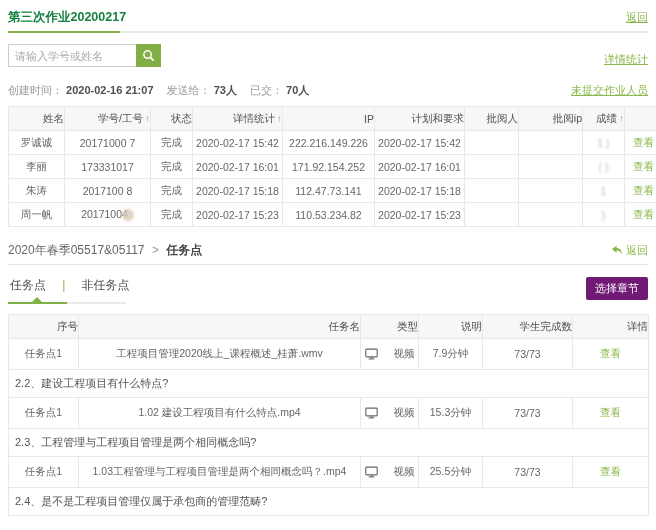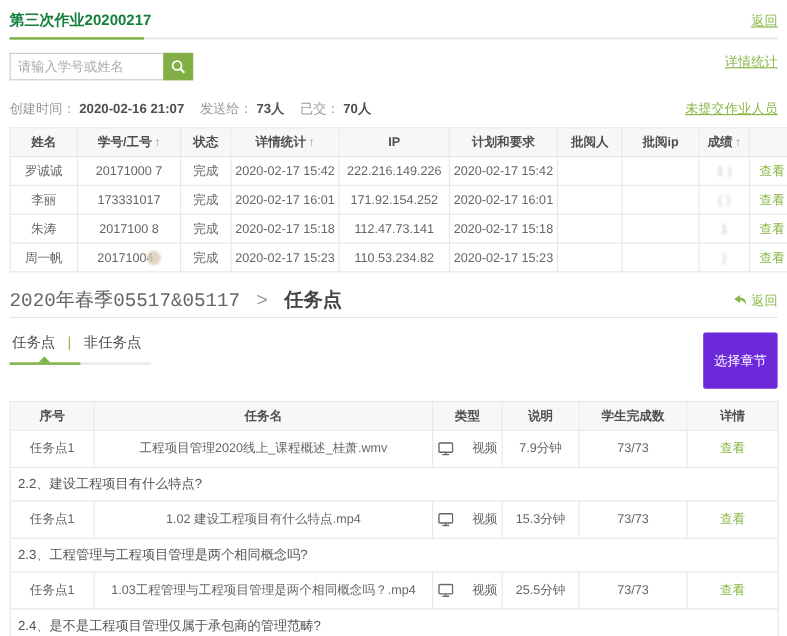--- a/index.html
+++ b/index.html
@@ -7,63 +7,63 @@
     font-family:"Liberation Sans","DejaVu Sans",sans-serif; color:#555; }
   body { padding:8px 8px 0 8px; }
 
   
   .title-row { display:flex; justify-content:space-between; align-items:center; height:18px; }
   .page-title { font-size:12.5px; font-weight:bold; color:#15803d; }
   .green-link { color:#8cb84b; font-size:11px; text-decoration:underline; cursor:pointer; }
   .title-underline { position:relative; height:2px; background:#e9e9e9; margin-top:5px; }
   .title-underline .green-seg { position:absolute; left:0; top:0; height:2px; width:112px; background:#7eb244; }
 
-  .search-row { display:flex; justify-content:space-between; align-items:flex-start; margin-top:11px; }
+  .search-row { display:flex; justify-content:space-between; align-items:flex-end; margin-top:11px; }
   .search-box { display:flex; }
   .search-input { width:128px; height:23px; border:1px solid #ccc; border-right:none;
     font-size:11px; padding:0 6px; color:#555; outline:none; }
   .search-input::placeholder { color:#a9a9a9; }
   .search-btn { width:25px; height:23px; background:#82ae46; border:none; cursor:pointer;
     display:flex; align-items:center; justify-content:center; }
 
   .info-row { display:flex; justify-content:space-between; align-items:center; margin-top:16px; font-size:11px; }
   .info-row .lbl { color:#9a9a9a;text-align:center; }
   .info-row .val { color:#4f4f4f; font-weight:bold; margin-right:10px; }
 
   table { border-collapse:collapse; width:100%; table-layout:fixed; margin-top:8px; }
   th,td { border:1px solid #e8e8e8; font-size:10.5px; text-align:center;
     overflow:hidden; white-space:nowrap; text-overflow:ellipsis; }
-  th { background:#f7f7f7; color:#4f4f4f; font-weight:bold; height:24px; }
+  th { background:#f7f7f7; color:#4f4f4f; font-weight:normal; height:24px;text-align:right; }
   td { height:24px; color:#666; }
   .sort-arrow { color:#9a9a9a; font-size:10px; margin-left:2px; }
   .view-link { color:#8cb84b; cursor:pointer; }
   .score-blur { color:#9a9a9a; filter:blur(1.3px); opacity:.65; }
   .id-cell { position:relative; }
   .smudge { display:inline-block; width:12px; height:12px; border-radius:50%;
     background:#d9cbb6; opacity:.8; vertical-align:-3px; margin-left:-6px; filter:blur(1px); }
 
   
   .crumb-row { display:flex; justify-content:space-between; align-items:center; margin-top:14px; height:18px; }
-  .crumb { font-size:16px; color:#666;font-family:Liberation Mono, monospace; }
+  .crumb { font-size:12px; color:#666; }
   .crumb b { color:#444; }
   .crumb .sep { margin:0 4px; color:#999; }
   .back2 { display:flex; align-items:center; gap:3px; font-size:11px; color:#8cb84b; cursor:pointer; }
   .crumb-hr { height:1px; background:#e5e5e5; margin-top:5px; }
 
   .tabs-row { display:flex; justify-content:space-between; align-items:flex-start; margin-top:12px; }
-  .tabs { font-size:12px; color:#4a4a4a; padding:0 2px; }
+  .tabs { font-size:12px; color:#4a4a4a; padding:0 2px;font-family:Liberation Mono, monospace; }
   .tab { cursor:pointer; }
   .tab.active { color:#4a4a4a; }
   .tab-div { color:#8cb84b; margin:0 7px; }
   .tab-underline { position:relative; width:118px; height:2px; background:#e9e9e9; margin-top:8px; }
   .tab-underline .green-seg { position:absolute; left:0; top:0; width:59px; height:2px; background:#7eb244; }
   .tab-underline .tri { position:absolute; left:24px; top:-5px; width:0; height:0;
     border-left:5px solid transparent; border-right:5px solid transparent; border-bottom:5px solid #7eb244; }
-  .chapter-btn { background:#6d28d9; color:#fff; border:none; font-size:11px;
-    padding:16px 9px; border-radius:2px; cursor:pointer; }
+  .chapter-btn { background:#701a75; color:#fff; border:none; font-size:11px;
+    padding:4px 9px; border-radius:2px; cursor:pointer; }
 
   .task-table { margin-top:10px; }
   .task-table td.section-cell { text-align:left; padding-left:6px; color:#555;
     font-size:11px; height:28px; background:#fff; }
   .task-table td.task-cell { height:30px; }
   .type-cell { display:flex; align-items:center; justify-content:center; gap:16px; height:30px; }
   .mono-icon { flex:0 0 auto; }
 </style>
 </head>
 <body>

